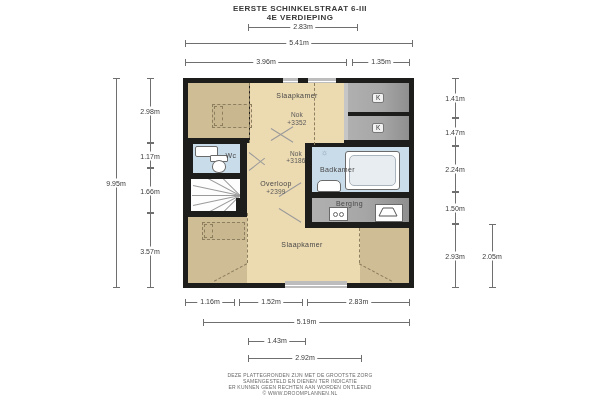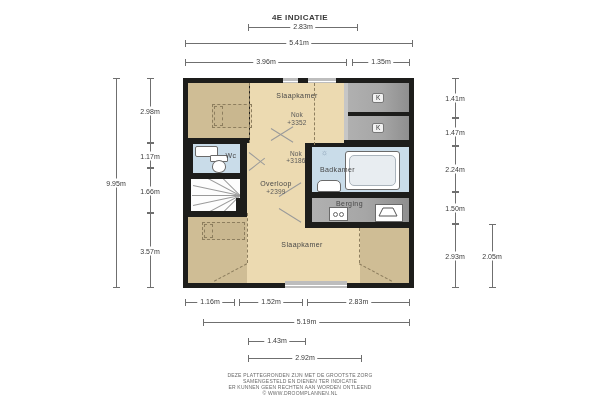--- a/index.html
+++ b/index.html
@@ -49,21 +49,22 @@
   .kbadge{position:absolute;background:#f2f2f2;border:1px solid #777;border-radius:2px;
           font-size:6.5px;line-height:8px;color:#333;padding:0 3px;}
   .stair-line{position:absolute;height:0;border-top:1px solid #9a9a9a;transform-origin:right center;}
   .dot{position:absolute;width:3px;height:3px;border-radius:50%;border:1px solid #666;}
 </style>
 </head>
 <body>
 
 <div id="stage">
 
-  <div class="title" style="top:13px;">4E INDICATIE</div>
+  <div class="title" style="top:4px;">EERSTE SCHINKELSTRAAT 6-III</div>
+  <div class="title" style="top:13px;">4E VERDIEPING</div>
 
   <div class="dimh" style="left:248px;top:24px;width:110px;">
       <div class="ln"></div>
       <span class="lb">2.83m</span>
     </div>
   <div class="dimh" style="left:185px;top:40px;width:228px;">
       <div class="ln"></div>
       <span class="lb">5.41m</span>
     </div>
   <div class="dimh" style="left:185px;top:59px;width:162px;">

